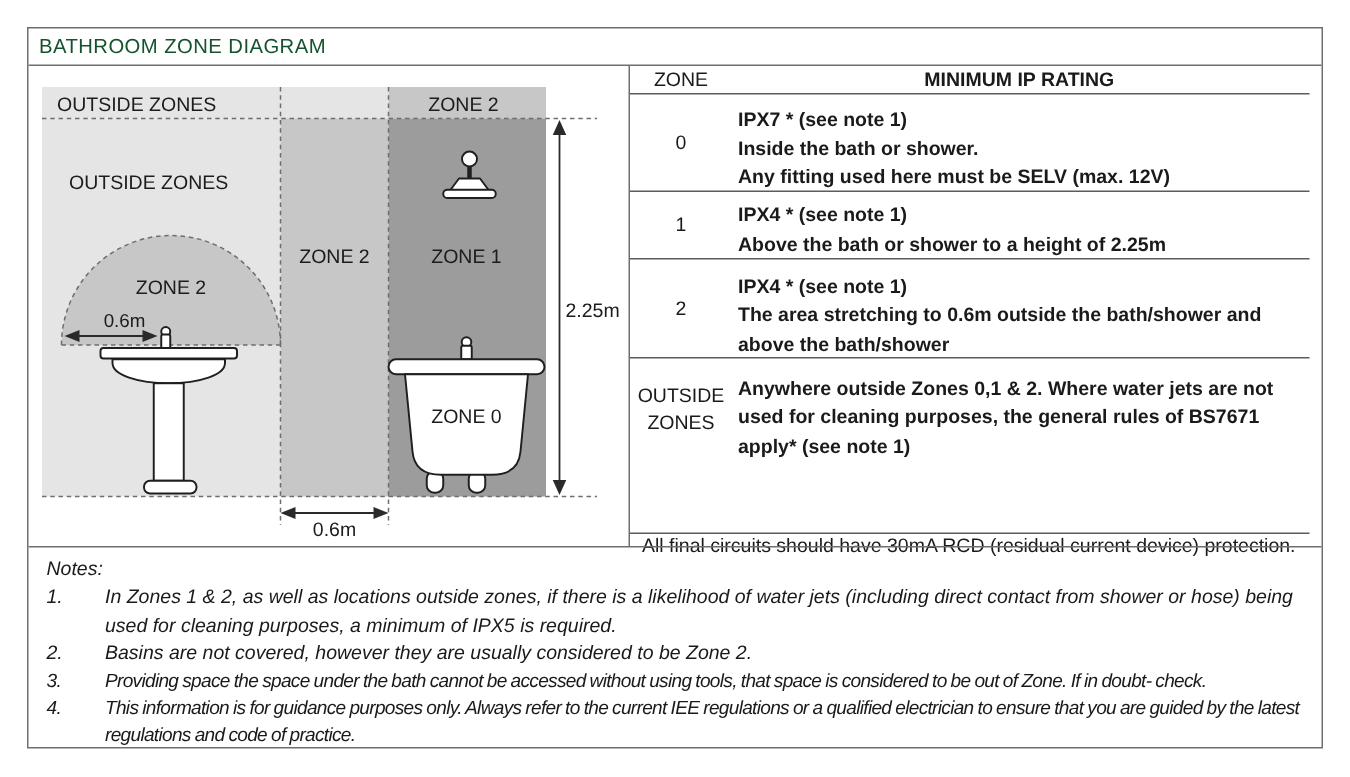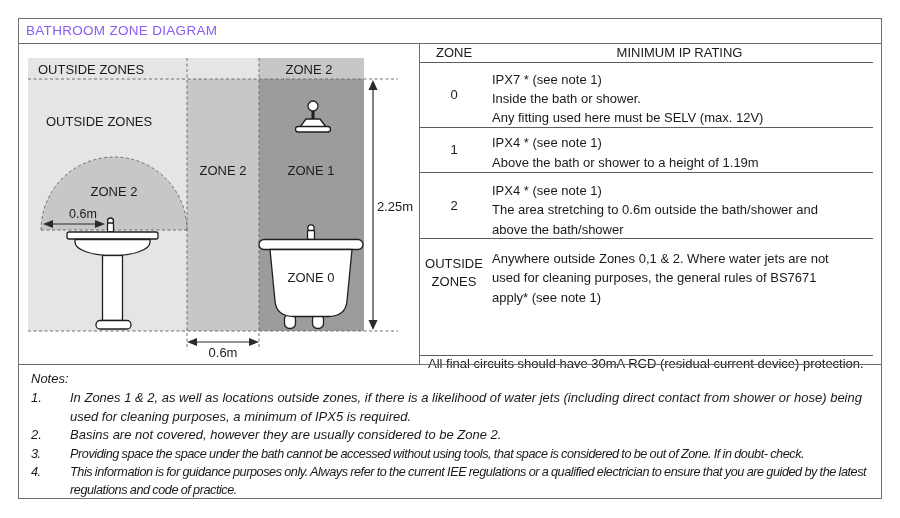--- a/index.html
+++ b/index.html
@@ -1,31 +1,31 @@
 <!DOCTYPE html>
 <html><head>
 <meta charset="utf-8">
 <style>
   html,body{margin:0;padding:0;background:#ffffff;}
   body{width:900px;height:518px;position:relative;font-family:"Liberation Sans",sans-serif;color:#1a1a1a;}
   *{box-sizing:border-box;}
   .outer{position:absolute;left:18px;top:18px;width:864px;height:481px;border:1.6px solid #6f6f6f;background:#fff;}
   .title-row{position:absolute;left:0;top:0;right:0;height:25px;border-bottom:1.6px solid #6f6f6f;}
-  .title{position:absolute;left:7px;top:4px;font-size:13.5px;letter-spacing:.3px;color:#8b5cf6;white-space:nowrap;}
+  .title{position:absolute;left:7px;top:4px;font-size:13.5px;letter-spacing:.3px;color:#14532d;white-space:nowrap;}
   .diagram{position:absolute;left:0;top:25px;width:402px;height:320px;}
   .diagram svg{display:block;}
   .diagram text{font-family:"Liberation Sans",sans-serif;fill:#1c1c1c;}
   .zlabel{font-size:13px;}
   .dlabel{font-size:12.5px;}
   
   .table-area{position:absolute;left:400px;top:25px;right:8px;height:320px;border-left:1.6px solid #6f6f6f;display:flex;flex-direction:column;}
   .trow{display:flex;border-top:1.4px solid #5c5c5c;}
   .trow.thead{border-top:none;height:31px;}
   .zone-col{width:68px;flex:none;display:flex;flex-direction:column;align-items:center;justify-content:center;text-align:center;font-size:13px;line-height:17.5px;}
-  .rating-col{flex:1;padding:0 6px 0 4px;font-size:13px;line-height:19.3px;}
+  .rating-col{flex:1;padding:0 6px 0 4px;font-size:13px;line-height:19.3px;font-weight:bold;}
   .thead .zone-col,.thead .rating-col{justify-content:center;display:flex;align-items:center;flex-direction:row;}
   .thead .rating-col{line-height:normal;}
   .tfoot{height:31px;align-items:flex-end;margin-top:48px;}
   .tfoot .footer-text{padding-left:8px;font-size:13px;}
   .rline{white-space:nowrap;}
   
   .notes-area{position:absolute;left:0;top:345px;right:0;bottom:0;border-top:1.6px solid #6f6f6f;padding:5px 8px 0 12px;font-size:13px;line-height:18.4px;font-style:italic;}
   .notes-heading{margin-bottom:1px;}
   .note-row{display:flex;}
   .note-num{width:18px;flex:none;}
@@ -127,21 +127,21 @@
         <div class="rline">IPX7 * (see note 1)</div>
         <div class="rline">Inside the bath or shower.</div>
         <div class="rline">Any fitting used here must be SELV (max. 12V)</div>
       </div>
     </div>
 
     <div class="trow" style="height:50px">
       <div class="zone-col">1</div>
       <div class="rating-col" style="padding-top:5px">
         <div class="rline">IPX4 * (see note 1)</div>
-        <div class="rline">Above the bath or shower to a height of 1.19m</div>
+        <div class="rline">Above the bath or shower to a height of 2.25m</div>
       </div>
     </div>
 
     <div class="trow" style="height:66px">
       <div class="zone-col">2</div>
       <div class="rating-col" style="padding-top:8px">
         <div class="rline">IPX4 * (see note 1)</div>
         <div class="rline">The area stretching to 0.6m outside the bath/shower and</div>
         <div class="rline">above the bath/shower</div>
       </div>

